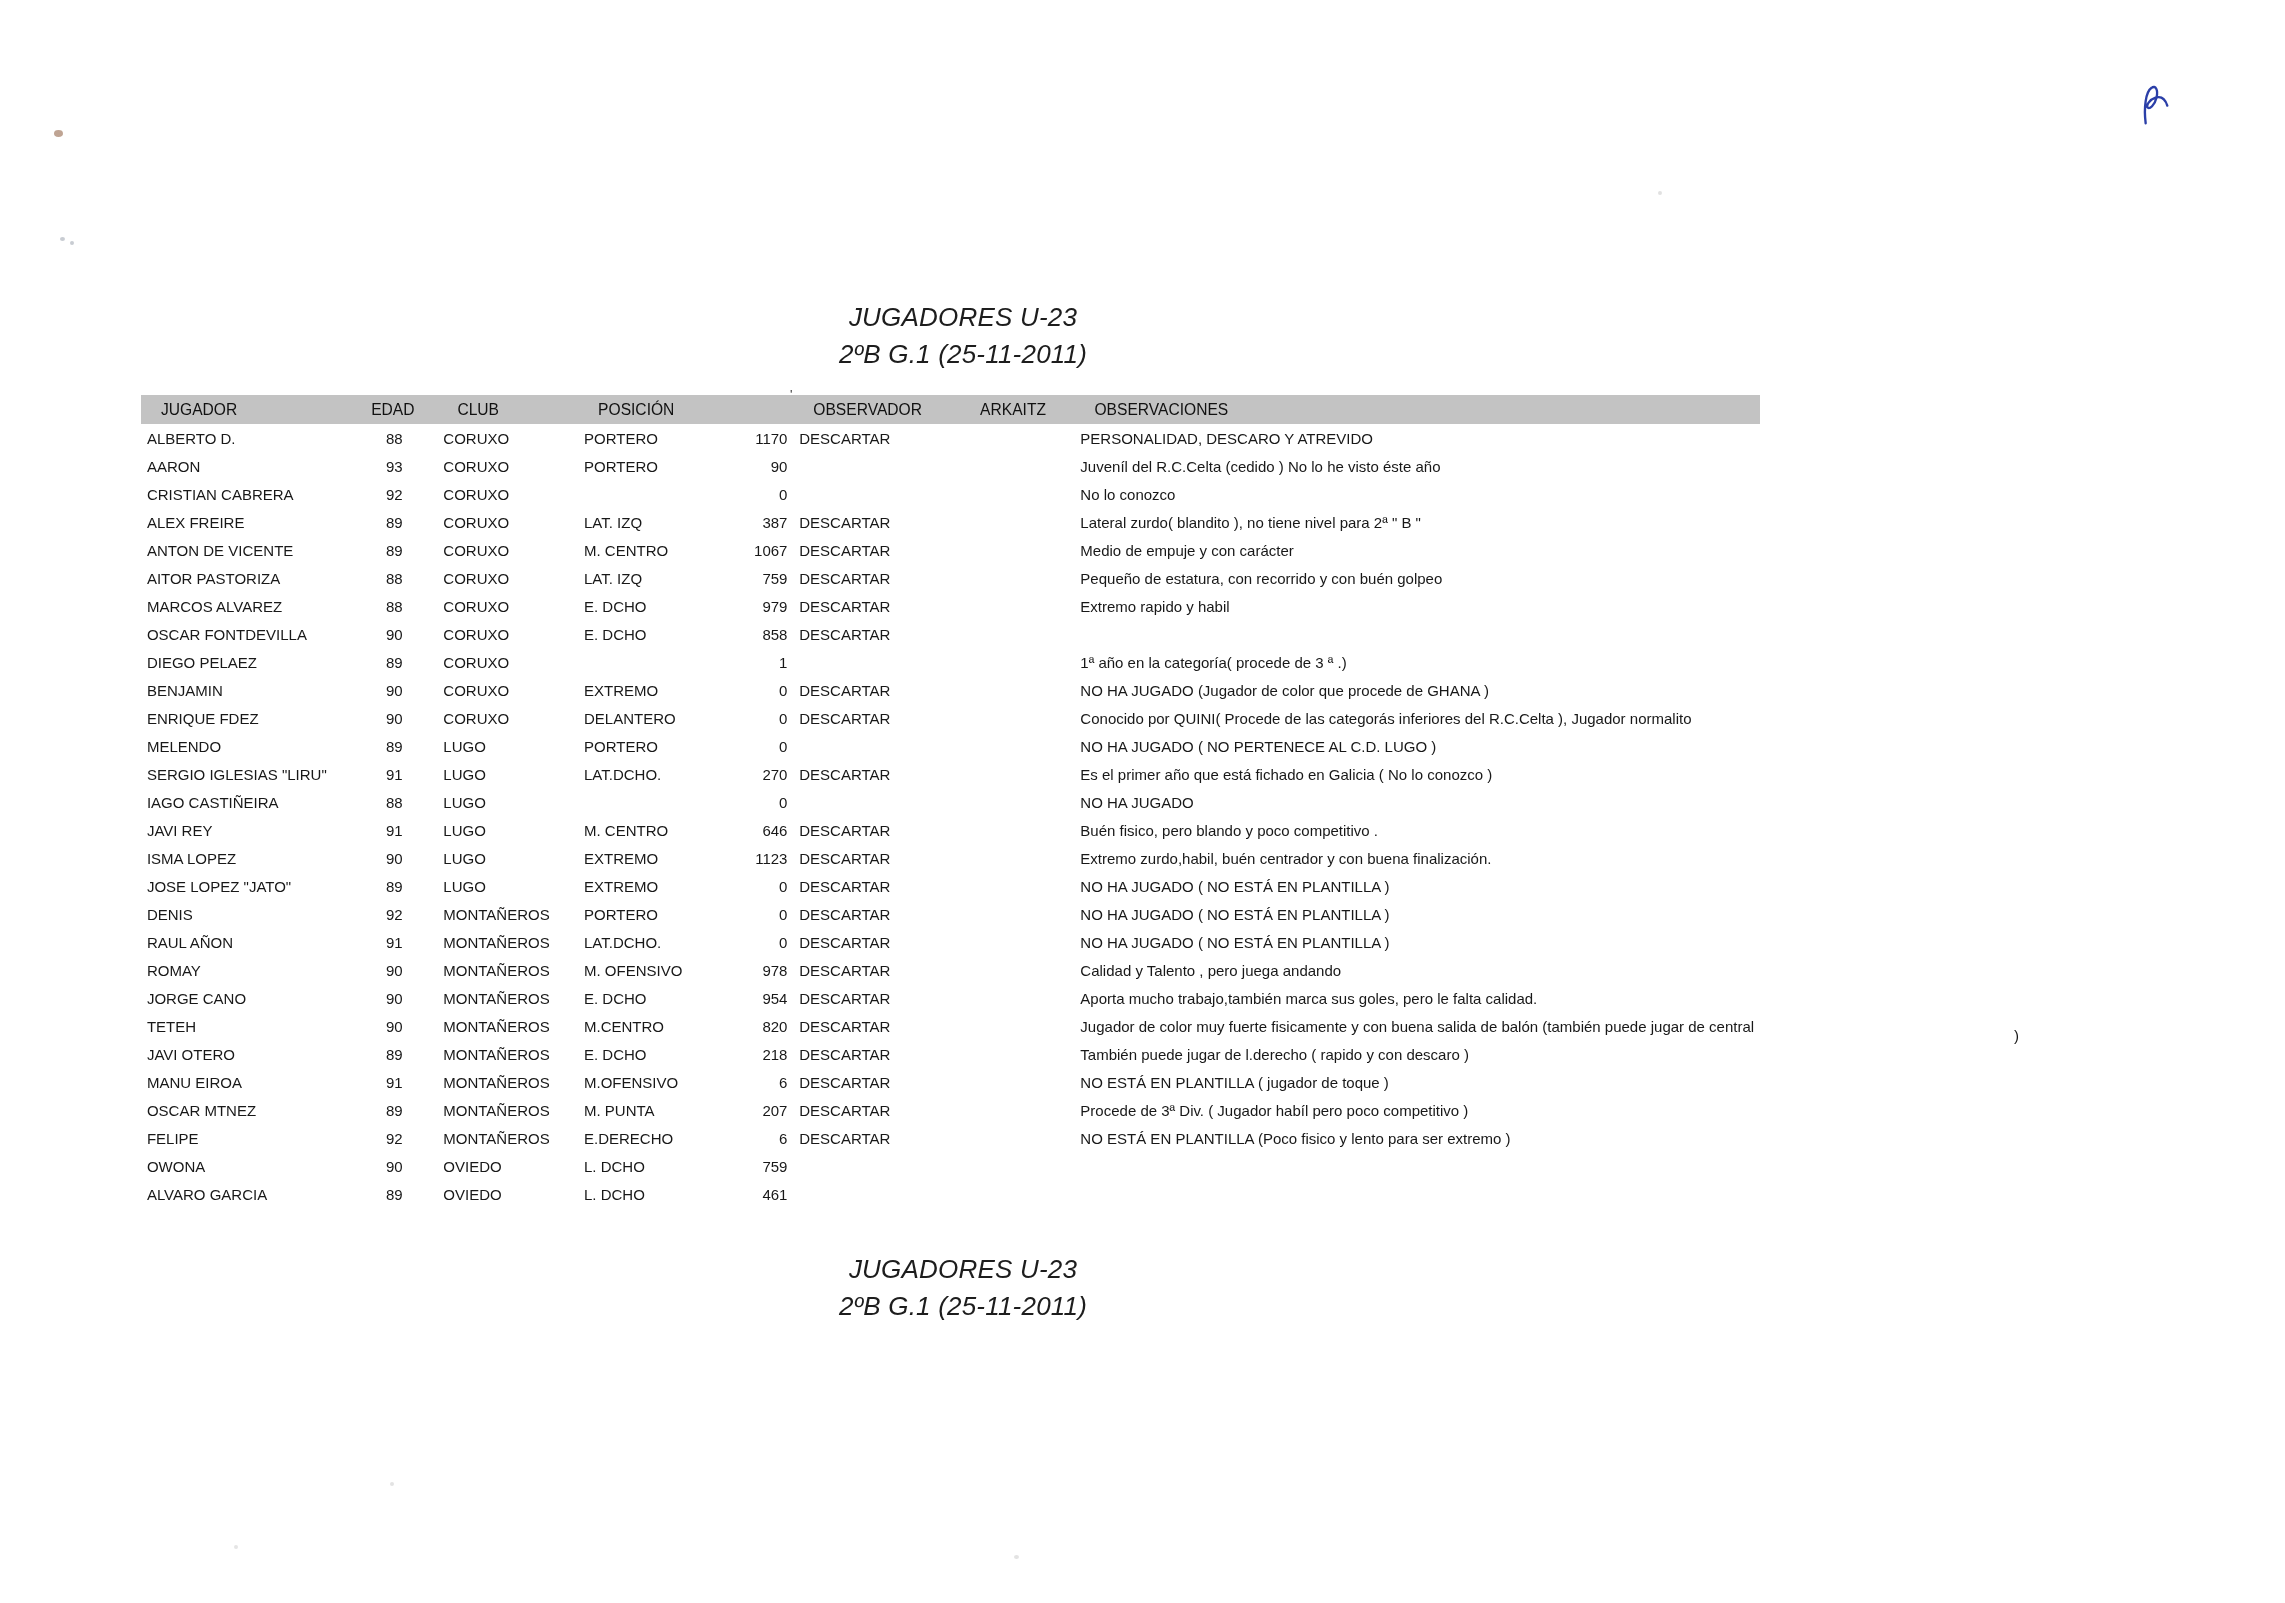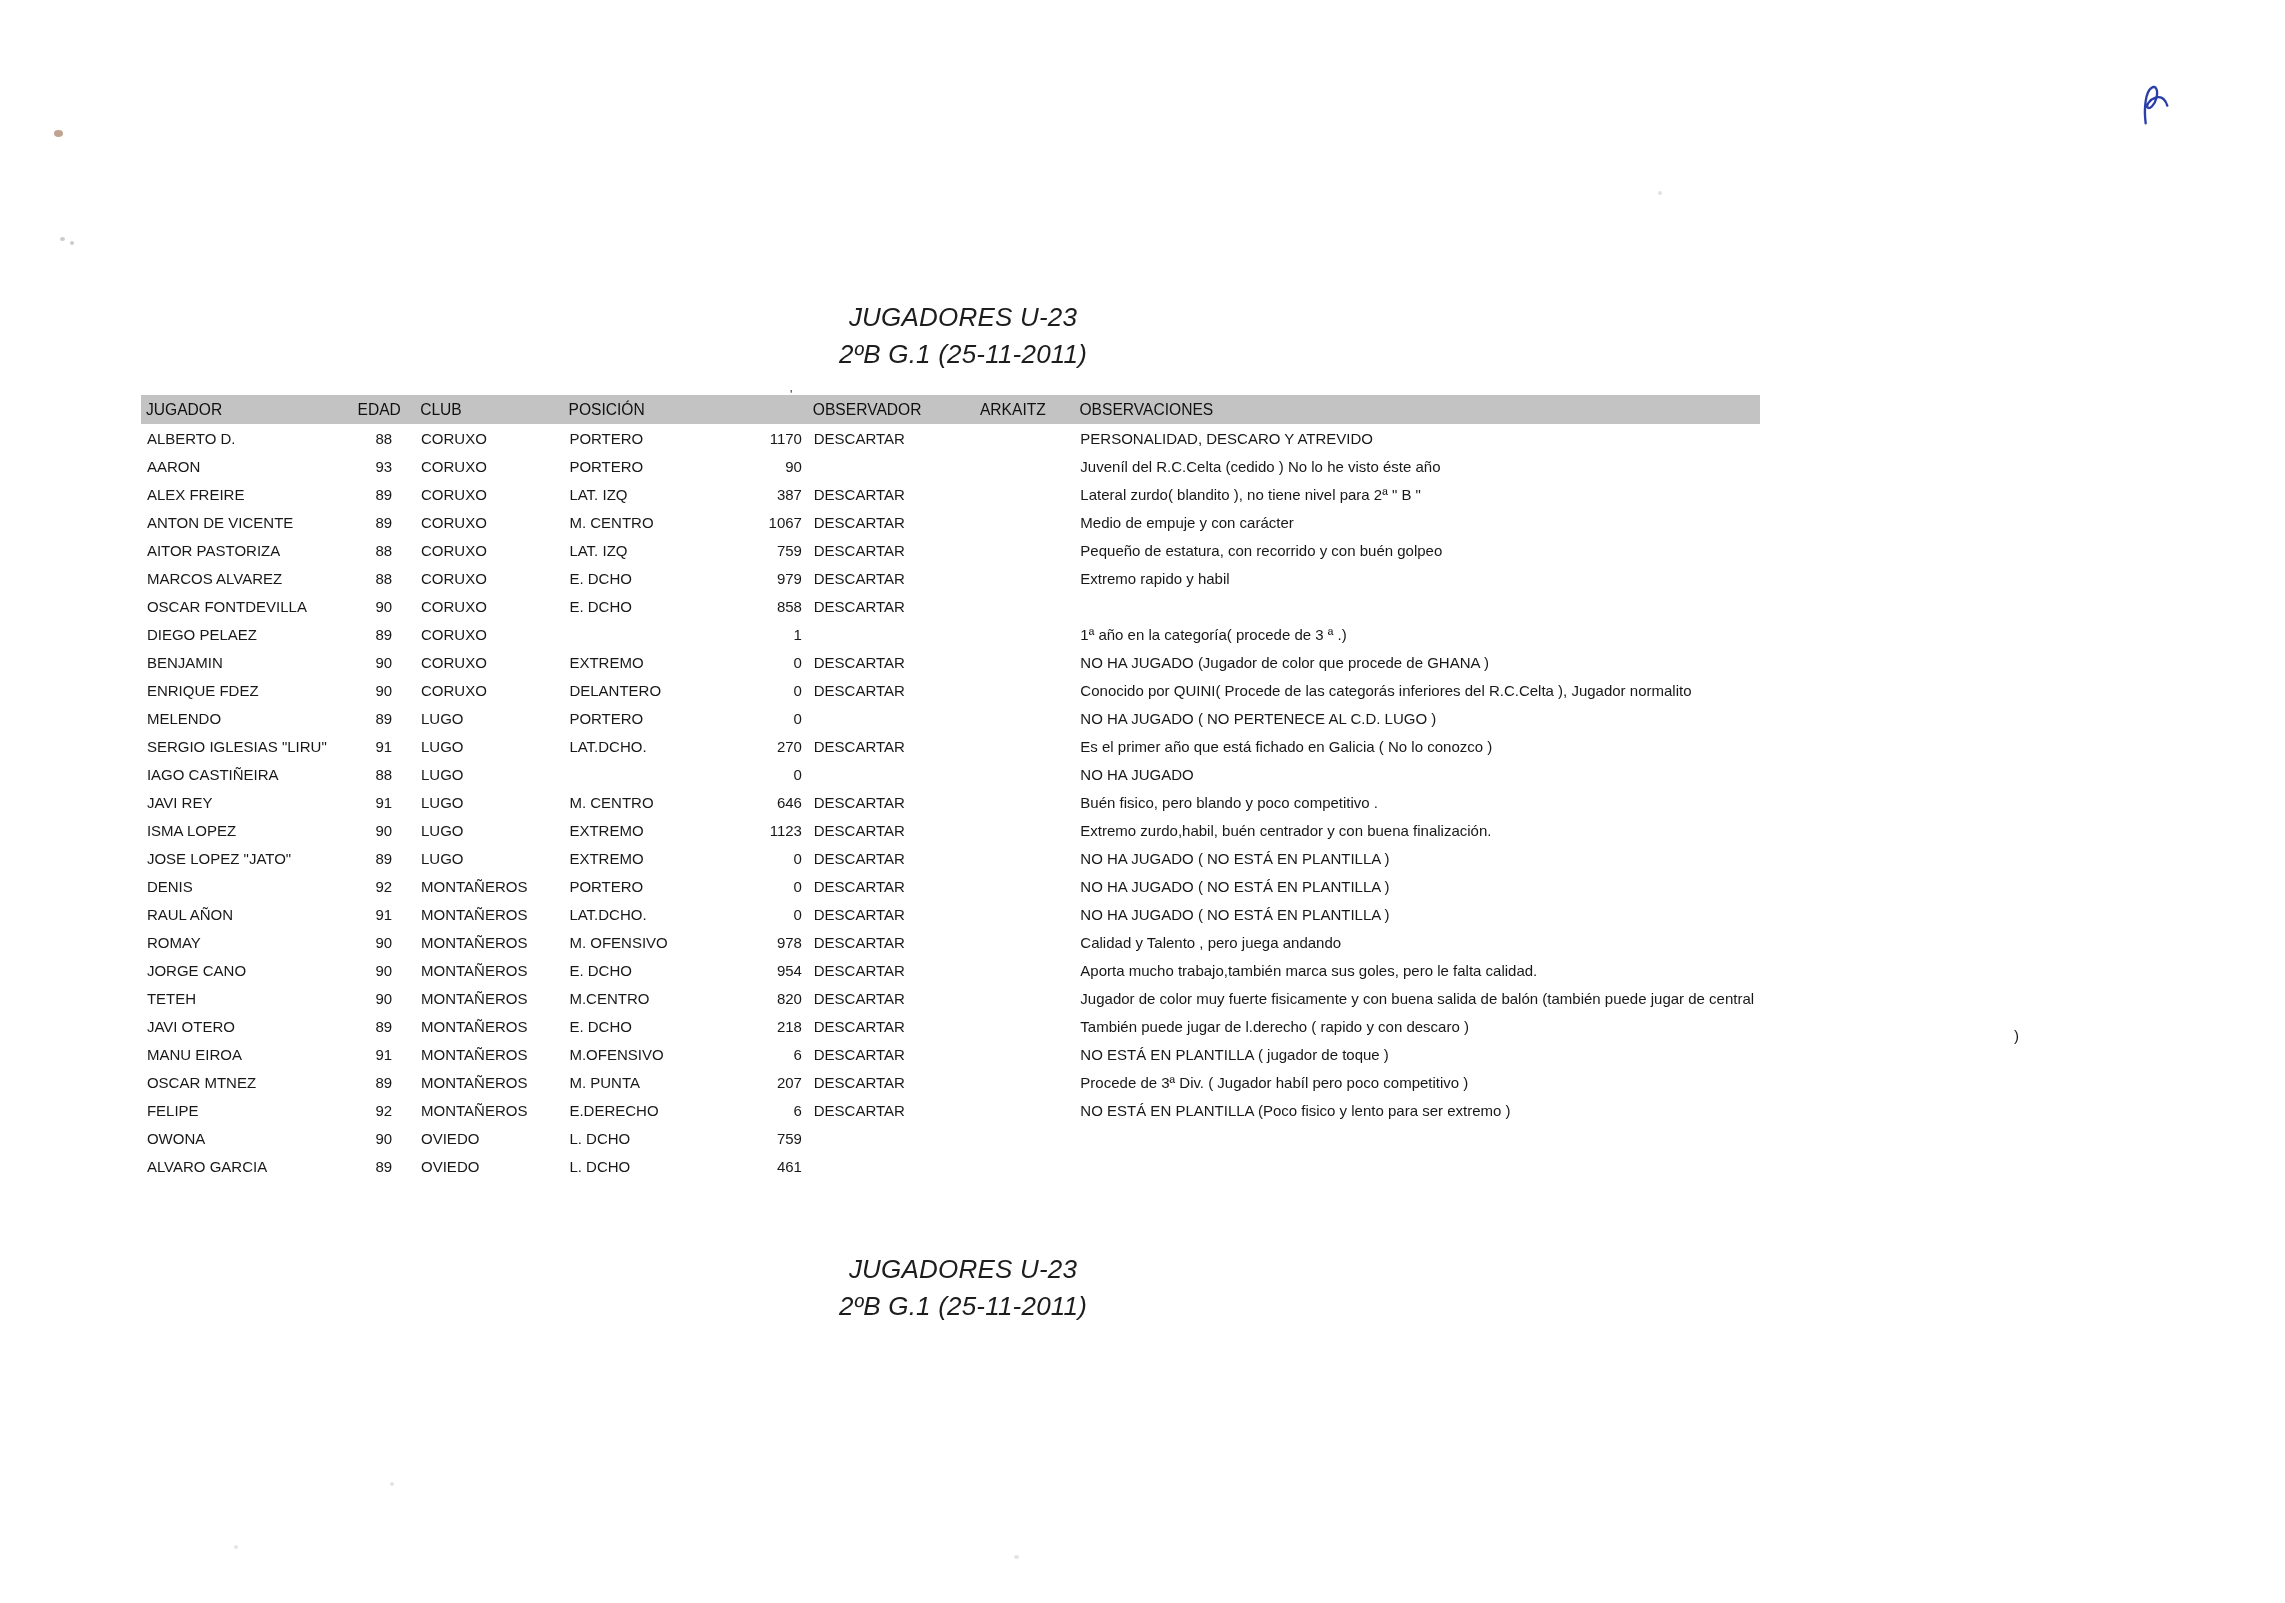--- a/index.html
+++ b/index.html
@@ -68,21 +68,21 @@
     width: 1619px;
     border-collapse: collapse;
     font-size: 15px;
   }
   table.roster thead th {
     background: #c3c3c3;
     color: #111;
     font-weight: normal;
     font-size: 15.6px;
     height: 29px;
-    padding: 0 5px;
+    padding: 0 20px;
     text-align: left;
     white-space: nowrap;
   }
   table.roster tbody td {
     height: 28px;
     padding: 0 5.9px;
     vertical-align: middle;
     white-space: nowrap;
     color: #181818;
   }
@@ -175,20 +175,30 @@
           <td class="col-jugador">AARON</td>
           <td class="col-edad">93</td>
           <td class="col-club">CORUXO</td>
           <td class="col-posicion">PORTERO</td>
           <td class="col-num">90</td>
           <td class="col-obs"></td>
           <td class="col-arkaitz"></td>
           <td class="col-observaciones">Juveníl del R.C.Celta (cedido ) No lo he visto éste año</td>
         </tr>
         <tr>
+          <td class="col-jugador">CRISTIAN CABRERA</td>
+          <td class="col-edad">92</td>
+          <td class="col-club">CORUXO</td>
+          <td class="col-posicion"></td>
+          <td class="col-num">0</td>
+          <td class="col-obs"></td>
+          <td class="col-arkaitz"></td>
+          <td class="col-observaciones"> No lo conozco</td>
+        </tr>
+        <tr>
           <td class="col-jugador">ALEX FREIRE</td>
           <td class="col-edad">89</td>
           <td class="col-club">CORUXO</td>
           <td class="col-posicion">LAT. IZQ</td>
           <td class="col-num">387</td>
           <td class="col-obs">DESCARTAR</td>
           <td class="col-arkaitz"></td>
           <td class="col-observaciones">Lateral zurdo( blandito ), no tiene nivel para 2ª " B "</td>
         </tr>
         <tr>

